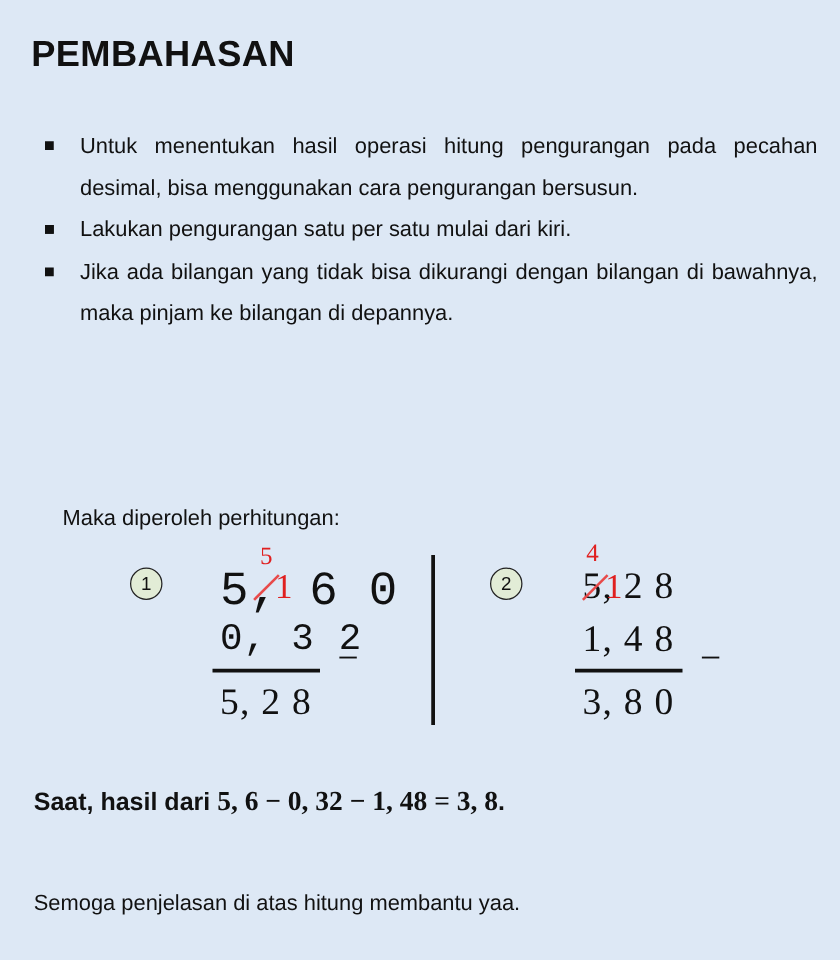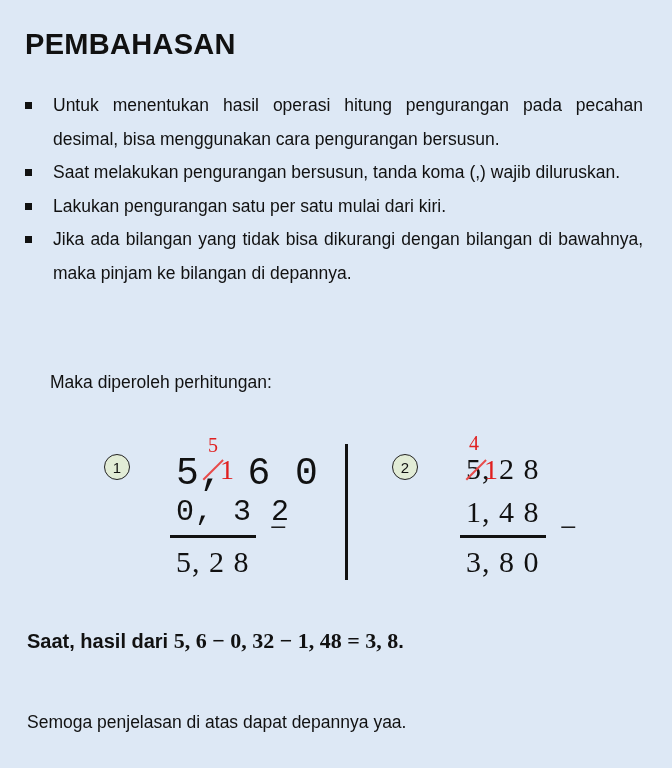--- a/index.html
+++ b/index.html
@@ -1,22 +1,22 @@
 <!DOCTYPE html>
 <html><head>
 <meta charset="utf-8">
 <style>
   html, body { margin:0; padding:0; }
   body { width:672px; height:768px; background:#dde8f5; position:relative; overflow:hidden;
          font-family:"Liberation Sans", sans-serif; color:#111; }
   .title { position:absolute; left:25px; top:28px; font-size:29px; font-weight:bold; letter-spacing:0.3px; }
-  .bullets { position:absolute; left:22px; top:88px; width:620px; margin:1px; padding:0; list-style:none; }
+  .bullets { position:absolute; left:22px; top:88px; width:620px; margin:12px; padding:0; list-style:none; }
   .bullets li { position:relative; padding-left:30px; font-size:17.5px; line-height:33.5px; text-align:justify; margin-bottom:0; }
   .bullets li .bul { position:absolute; left:2px; top:13px; width:7px; height:7px; background:#111; }
-  .intro { position:absolute; left:50px; top:372px; font-size:17.5px; }
+  .intro { position:absolute; left:50px; top:404px; font-size:17.5px; }
   .calc { position:absolute; font-family:"Liberation Serif", serif; font-size:30px; }
   .num { position:absolute; white-space:pre; letter-spacing:1px; }
   .badge { position:absolute; width:26px; height:26px; border:1.5px solid #222; border-radius:50%;
            background:#e2ecd6; font-family:"Liberation Sans", sans-serif; font-size:15px;
            display:flex; align-items:center; justify-content:center; box-sizing:border-box; }
   .red { color:#e02020; position:absolute; font-family:"Liberation Serif", serif; }
   .line { position:absolute; height:3px; background:#111; }
   .minus { position:absolute; font-size:30px; font-family:"Liberation Serif", serif; }
   .slash { position:absolute; width:28px; height:1.5px; background:#e84a4a; transform:rotate(-45deg); transform-origin:center; }
   .divider { position:absolute; left:345px; top:444px; width:3px; height:136px; background:#111; }
@@ -24,21 +24,21 @@
   .conclusion .math { font-family:Liberation Serif, serif; font-weight:bold; font-size:22px; }
   .closing { position:absolute; left:27px; top:712px; font-size:17.5px; }
 </style>
 </head>
 <body>
 
 <div class="title">PEMBAHASAN</div>
 
 <ul class="bullets">
   <li><span class="bul"></span><span>Untuk menentukan hasil operasi hitung pengurangan pada pecahan desimal, bisa menggunakan cara pengurangan bersusun.</span></li>
-  <li><span class="bul"></span><span>Saat melakukan pengurangan bersusun, tanda koma (,) wajib diluruskan.</span></li>
+  <li><span class="bul"></span></li>
   <li><span class="bul"></span><span>Lakukan pengurangan  satu per satu mulai dari kiri.</span></li>
   <li><span class="bul"></span><span>Jika ada bilangan yang tidak bisa dikurangi dengan bilangan di bawahnya, maka pinjam ke bilangan di depannya.</span></li>
 </ul>
 
 <div class="intro">Maka diperoleh perhitungan:</div>
 
 <div>
   <div class="badge" style="left:104px; top:454px;">1</div>
   <div class="red" style="left:208px; top:434px; font-size:20px;">5</div>
   <div class="num calc" style="left:176px; top:452px; font-family:Liberation Mono, monospace; font-size:38px;">5, 6 0</div>
@@ -61,13 +61,13 @@
   <div class="num calc" style="left:466px; top:495px; font-family:'Liberation Serif',serif; font-size:30px;">1, 4 8</div>
   <div class="line" style="left:460px; top:535px; width:86px;"></div>
   <div class="minus" style="left:560px; top:510px;">−</div>
   <div class="num calc" style="left:466px; top:545px; font-family:'Liberation Serif',serif; font-size:30px;">3, 8 0</div>
 </div>
 
 <div class="conclusion">
   <span>Saat, hasil dari </span><span class="math">5, 6 − 0, 32 − 1, 48 = 3, 8</span><span>.</span>
 </div>
 
-<div class="closing">Semoga penjelasan di atas dapat depannya  yaa.</div>
+<div class="closing">Semoga penjelasan di atas hitung membantu  yaa.</div>
 
 </body></html>

